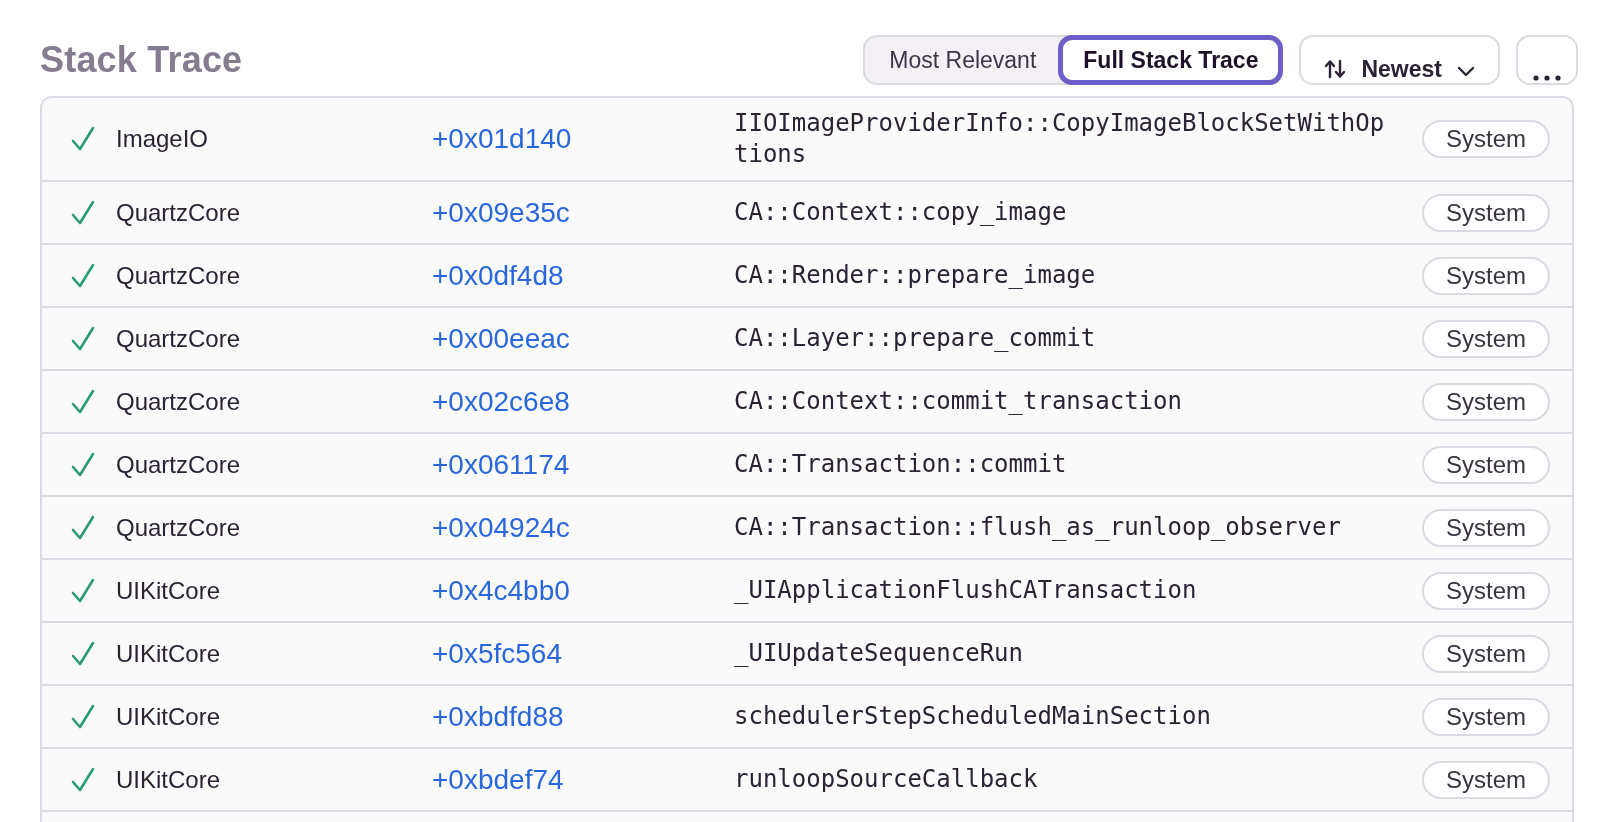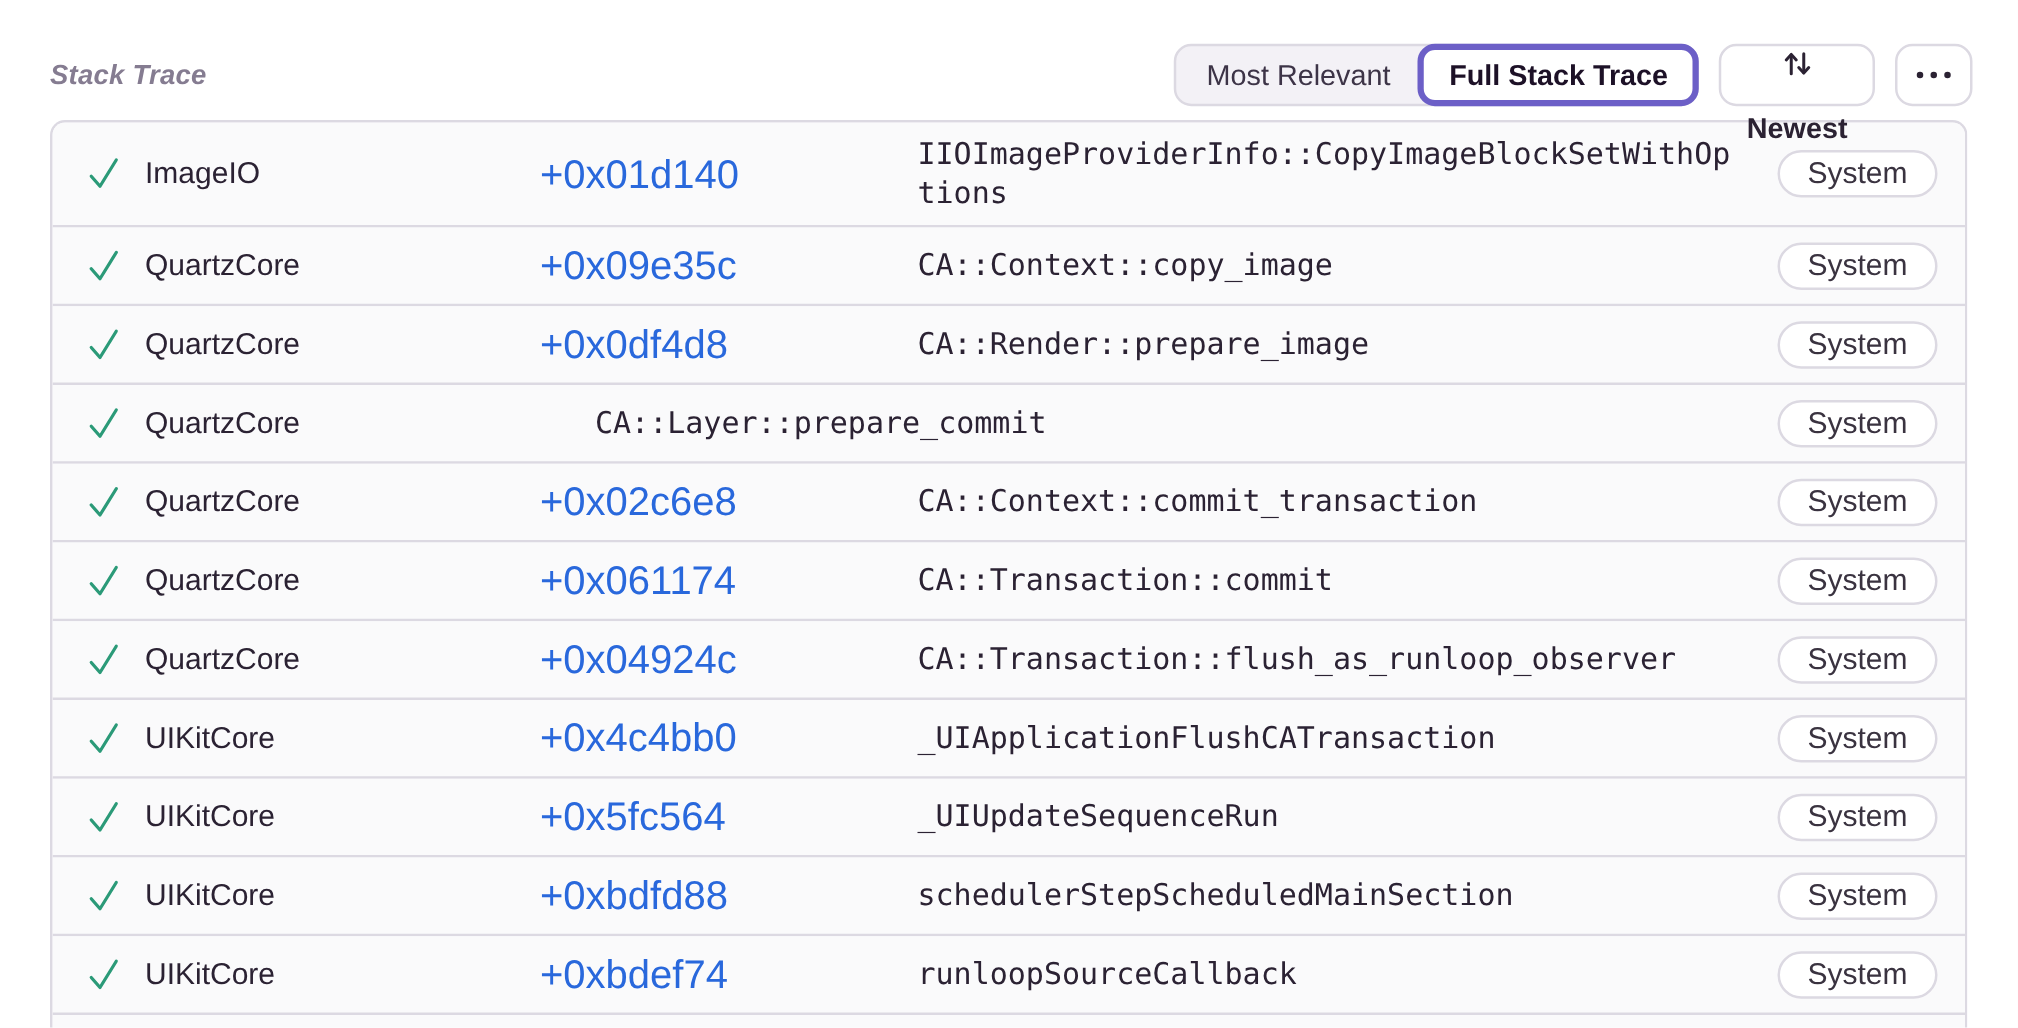--- a/index.html
+++ b/index.html
@@ -17,21 +17,21 @@
   body{font-family:"Liberation Sans",sans-serif;color:var(--text-dark);}
 
   .page{width:1614px;height:822px;position:relative;}
 
   
   .header{
     display:flex;align-items:center;justify-content:space-between;
     padding:24px 36px 0 40px;height:96px;
   }
   .page-title{
-    font-size:22px;font-weight:bold;color:var(--text-muted);letter-spacing:.2px;font-style:italic;
+    font-size:36px;font-weight:bold;color:var(--text-muted);letter-spacing:.2px;
   }
   .controls{display:flex;align-items:center;gap:16px;}
 
   .segmented{
     display:flex;align-items:stretch;height:50px;
     background:var(--seg-bg);
     border:2px solid var(--border);border-radius:14px;justify-content:space-between;
   }
   .seg-btn{
     display:flex;align-items:center;justify-content:center;
@@ -39,24 +39,24 @@
     background:transparent;border:none;cursor:pointer;white-space:nowrap;
     font-family:"Liberation Sans",sans-serif;
   }
   .seg-btn.selected{
     background:#ffffff;color:#1d1127;font-weight:bold;
     border:5px solid var(--accent-purple);border-radius:14px;
     margin:-2px;padding:0 20px;
   }
 
   .btn{
-    display:flex;align-items:center;gap:24px;height:50px;
+    display:flex;align-items:flex-end;gap:12px;height:50px;
     background:#ffffff;border:2px solid var(--border);border-radius:14px;
     padding:0 20px;font-size:23px;font-weight:bold;color:var(--text-dark);
-    cursor:pointer;font-family:"Liberation Sans",sans-serif;white-space:nowrap;flex-direction:column;
+    cursor:pointer;font-family:"Liberation Sans",sans-serif;white-space:nowrap;
   }
   .btn svg{display:block;}
   .btn-more{width:62px;justify-content:center;padding:0;}
 
   
   .trace-table{
     margin:0 40px;width:1534px;
     border:2px solid var(--border);
     border-bottom:none;
     border-radius:12px 12px 0 0;
@@ -65,21 +65,21 @@
   }
   .frame-row{
     display:flex;align-items:center;
     min-height:63px;
     padding:10px 0 10px 26px;
     border-bottom:2px solid var(--border);
     background:var(--row-bg);
   }
   .cell-check{width:30px;margin-right:18px;flex-shrink:0;display:flex;align-items:center;}
   .cell-module{width:316px;flex-shrink:0;font-size:24px;color:var(--text-dark);}
-  .cell-address{width:258px;flex-shrink:0;font-size:32px;color:var(--link-blue);}
+  .cell-address{width:258px;flex-shrink:0;font-size:28px;color:var(--link-blue);}
   .cell-function{
     font-family:"DejaVu Sans Mono",monospace;
     font-size:24px;line-height:31px;color:var(--text-dark);
     max-width:656px;word-break:break-all;margin-right:20px;margin-left:44px;
   }
   .cell-badge{
     margin-left:auto;margin-right:22px;flex-shrink:0;
     display:flex;align-items:center;justify-content:center;
     height:38px;padding:0 22px;
     background:#ffffff;border:2px solid var(--border);border-radius:999px;
@@ -164,20 +164,21 @@
       <span class="cell-function">CA::Render::prepare_image</span>
       <span class="cell-badge">System</span>
     </div>
       <div class="frame-row">
       <span class="cell-check">
         <svg width="30" height="28" viewBox="0 0 30 28" fill="none" stroke="#2b9a78" stroke-width="2.6" stroke-linecap="round" stroke-linejoin="round">
           <path d="M5 16 L12 24 L25 3"></path>
         </svg>
       </span>
       <span class="cell-module">QuartzCore</span>
+      <span class="cell-address">+0x00eeac</span>
       <span class="cell-function">CA::Layer::prepare_commit</span>
       <span class="cell-badge">System</span>
     </div>
       <div class="frame-row">
       <span class="cell-check">
         <svg width="30" height="28" viewBox="0 0 30 28" fill="none" stroke="#2b9a78" stroke-width="2.6" stroke-linecap="round" stroke-linejoin="round">
           <path d="M5 16 L12 24 L25 3"></path>
         </svg>
       </span>
       <span class="cell-module">QuartzCore</span>

